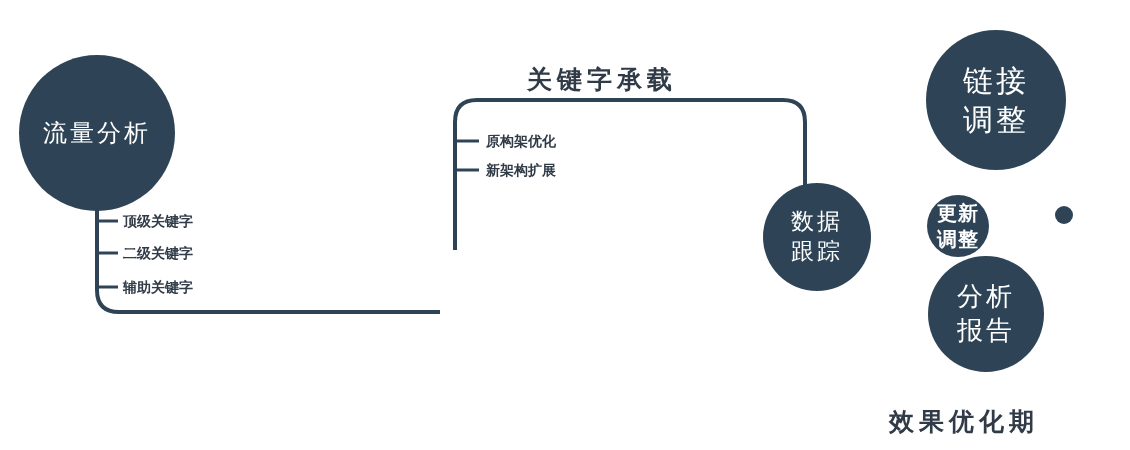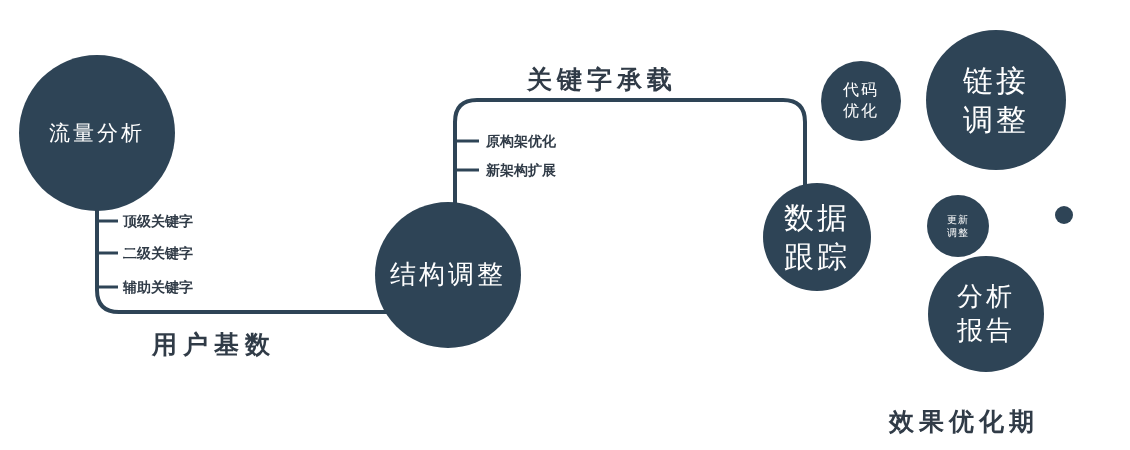--- a/index.html
+++ b/index.html
@@ -24,26 +24,26 @@
     background: var(--node, #2e4456);
     color: #ffffff;
     display: flex;
     align-items: center;
     justify-content: center;
     text-align: center;
     white-space: pre-line;
     line-height: 1.3;
   }
 
-  .node-traffic   { left: 19px;  top: 55px;  width: 156px; height: 156px; font-size: 21px; letter-spacing: 3px; }
+  .node-traffic   { left: 19px;  top: 55px;  width: 156px; height: 156px; font-size: 24px; letter-spacing: 3px; }
   .node-structure { left: 375px; top: 202px; width: 146px; height: 146px; font-size: 26px; letter-spacing: 3px; }
-  .node-tracking  { left: 763px; top: 183px; width: 108px; height: 108px; font-size: 30px; letter-spacing: 3px; }
+  .node-tracking  { left: 763px; top: 183px; width: 108px; height: 108px; font-size: 23px; letter-spacing: 3px; }
   .node-code      { left: 821px; top: 61px;  width: 80px;  height: 80px;  font-size: 16px; letter-spacing: 2px; }
   .node-link      { left: 926px; top: 30px;  width: 140px; height: 140px; font-size: 30px; letter-spacing: 3px; }
-  .node-update    { left: 927px; top: 195px; width: 62px;  height: 62px;  font-size: 10px; letter-spacing: 1px; font-weight: normal; }
+  .node-update    { left: 927px; top: 195px; width: 62px;  height: 62px;  font-size: 20px; letter-spacing: 1px; font-weight: bold; }
   .node-report    { left: 928px; top: 256px; width: 116px; height: 116px; font-size: 26px; letter-spacing: 3px; }
   .node-dot       { left: 1055px; top: 206px; width: 18px; height: 18px; }
 
   .lbl { position: absolute; color: var(--dark, #333d48); font-weight: bold; }
   .lbl-small { font-size: 14px; }
   .lbl-tick-1 { left: 123px; top: 213px; }
   .lbl-tick-2 { left: 123px; top: 245px; }
   .lbl-tick-3 { left: 123px; top: 279px; }
   .lbl-tick-4 { left: 486px; top: 133px; }
   .lbl-tick-5 { left: 486px; top: 162px; }
@@ -76,43 +76,39 @@
     <path class="tick" d="M97 253 H118"></path>
     <path class="tick" d="M97 287 H118"></path>
 
     <path class="wire" d="M455 250 L455 122 Q455 100 477 100 L783 100 Q805 100 805 122 L805 215"></path>
     <path class="tick" d="M455 141 H479"></path>
     <path class="tick" d="M455 170 H479"></path>
   </svg>
 
   <div class="node node-traffic">流量分析</div>
 
-  <div class="node node-structure">结构调整</div>
 
   <div class="node node-tracking">数据
 跟踪</div>
 
-  <div class="node node-code">代码
-优化</div>
 
   <div class="node node-link">链接
 调整</div>
 
   <div class="node node-update">更新
 调整</div>
 
   <div class="node node-dot"></div>
 
   <div class="node node-report">分析
 报告</div>
 
   <div class="lbl lbl-small lbl-tick-1">顶级关键字</div>
   <div class="lbl lbl-small lbl-tick-2">二级关键字</div>
   <div class="lbl lbl-small lbl-tick-3">辅助关键字</div>
   <div class="lbl lbl-small lbl-tick-4">原构架优化</div>
   <div class="lbl lbl-small lbl-tick-5">新架构扩展</div>
 
-  <div class="lbl lbl-user-base">用户基数</div>
   <div class="lbl lbl-keyword">关键字承载</div>
 
   <div class="lbl lbl-caption">效果优化期</div>
 
 </div>
 
 </body></html>

